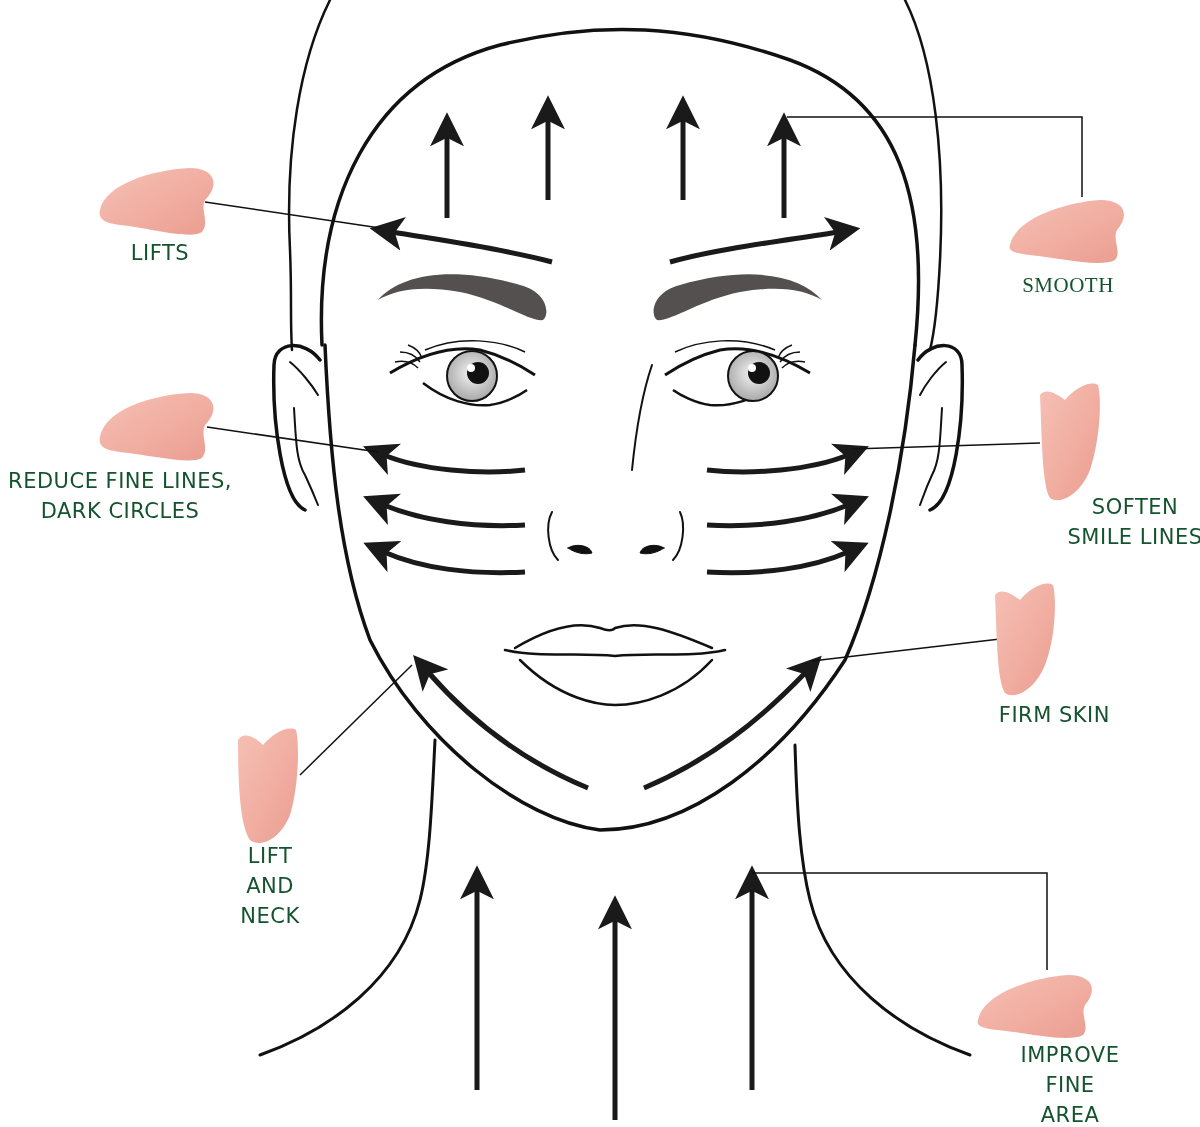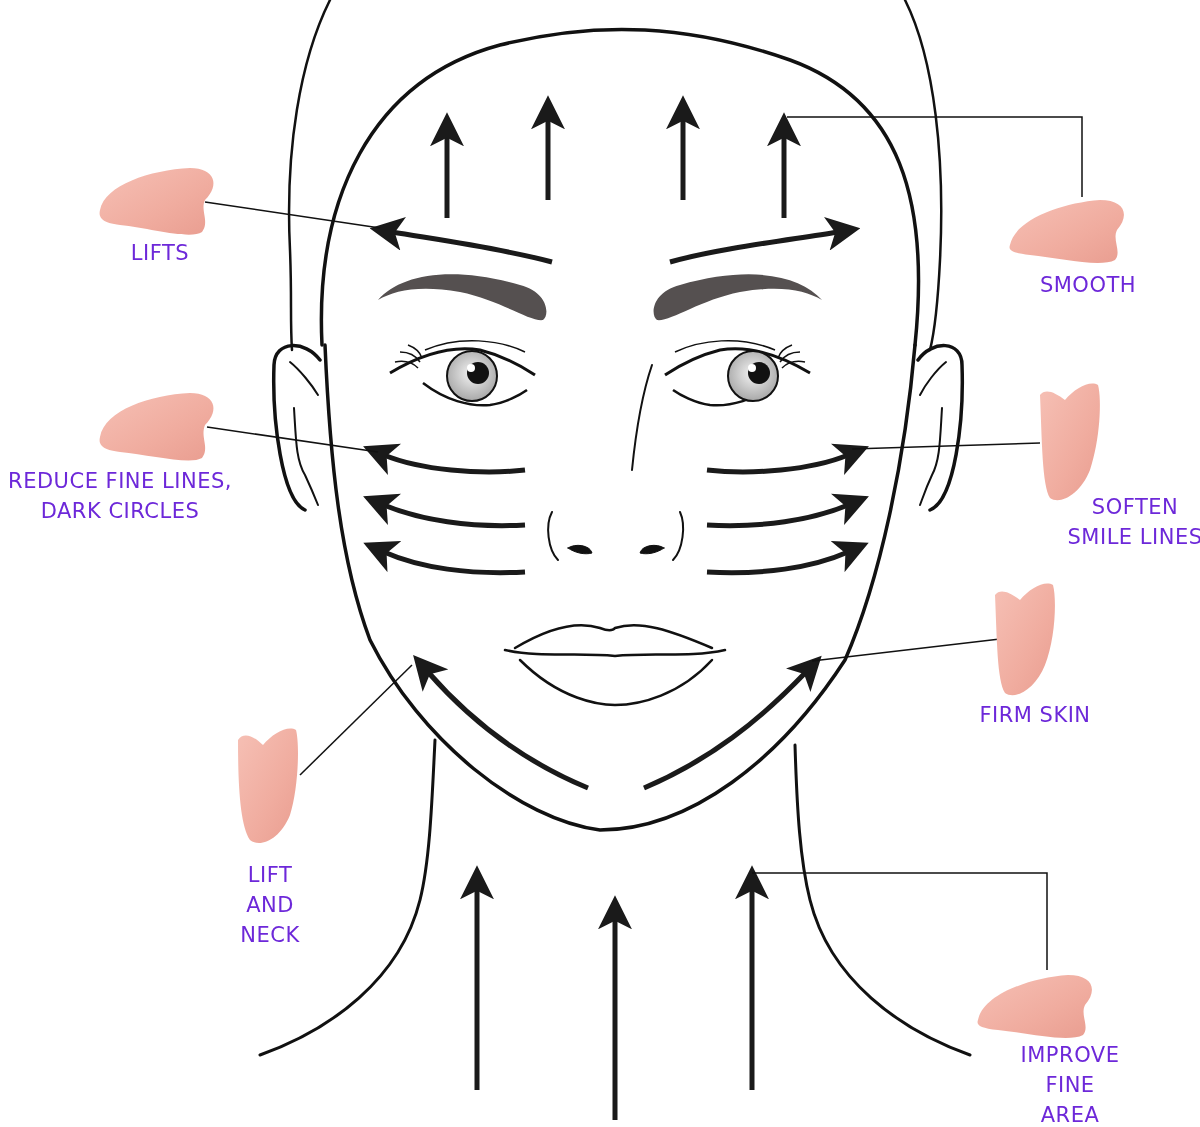--- a/index.html
+++ b/index.html
@@ -3,21 +3,21 @@
 <meta charset="utf-8">
 <style>
   html, body { margin: 0; padding: 0; background: #ffffff; }
   body { width: 1200px; height: 1127px; position: relative; overflow: hidden; font-family: "Liberation Sans", "DejaVu Sans", sans-serif; }
   #stage { position: absolute; left: 0; top: 0; width: 1200px; height: 1127px; }
   .label {
     position: absolute;
     font-family: "DejaVu Sans", "Liberation Sans", sans-serif;
     font-size: 21px;
     letter-spacing: 0.5px;
-    color: #6d28d9;
+    color: #14532d;
     text-align: center;
     line-height: 30px;
     white-space: nowrap;
     font-weight: normal;
   }
   .label span { display: block; }
 </style>
 </head>
 <body>
 
@@ -163,39 +163,39 @@
   </g>
   <g>
     <path d="M978,1020 C983,995 1028,978 1068,975 C1093,975 1098,990 1085,1005 C1080,1015 1090,1027 1083,1035 C1068,1043 1028,1033 998,1030 C980,1028 976,1025 978,1020 Z" fill="url(#stoneGrad)"></path>
   </g>
 </svg>
 
 <div class="label" style="left:60px; top:238px; width:200px;">
   <span>LIFTS</span>
 </div>
 
-<div class="label" style="left:988px; top:270px; width:200px;">
+<div class="label" style="left:968px; top:270px; width:200px;font-family:Liberation Serif, serif;">
   <span>SMOOTH</span>
 </div>
 
 <div class="label" style="left:-5px; top:466px; width:250px;">
   <span>REDUCE FINE LINES,</span>
   <span>DARK CIRCLES</span>
 </div>
 
 <div class="label" style="left:1060px; top:492px; width:150px;">
   <span>SOFTEN</span>
   <span>SMILE LINES</span>
 </div>
 
-<div class="label" style="left:960px; top:700px; width:150px;">
+<div class="label" style="left:960px; top:700px; width:150px;text-align:right;">
   <span>FIRM SKIN</span>
 </div>
 
-<div class="label" style="left:220px; top:860px; width:100px;">
+<div class="label" style="left:220px; top:841px; width:100px;">
   <span>LIFT</span>
   <span>AND</span>
   <span>NECK</span>
 </div>
 
 <div class="label" style="left:1000px; top:1040px; width:140px;">
   <span>IMPROVE</span>
   <span>FINE</span>
   <span>AREA</span>
 </div>

